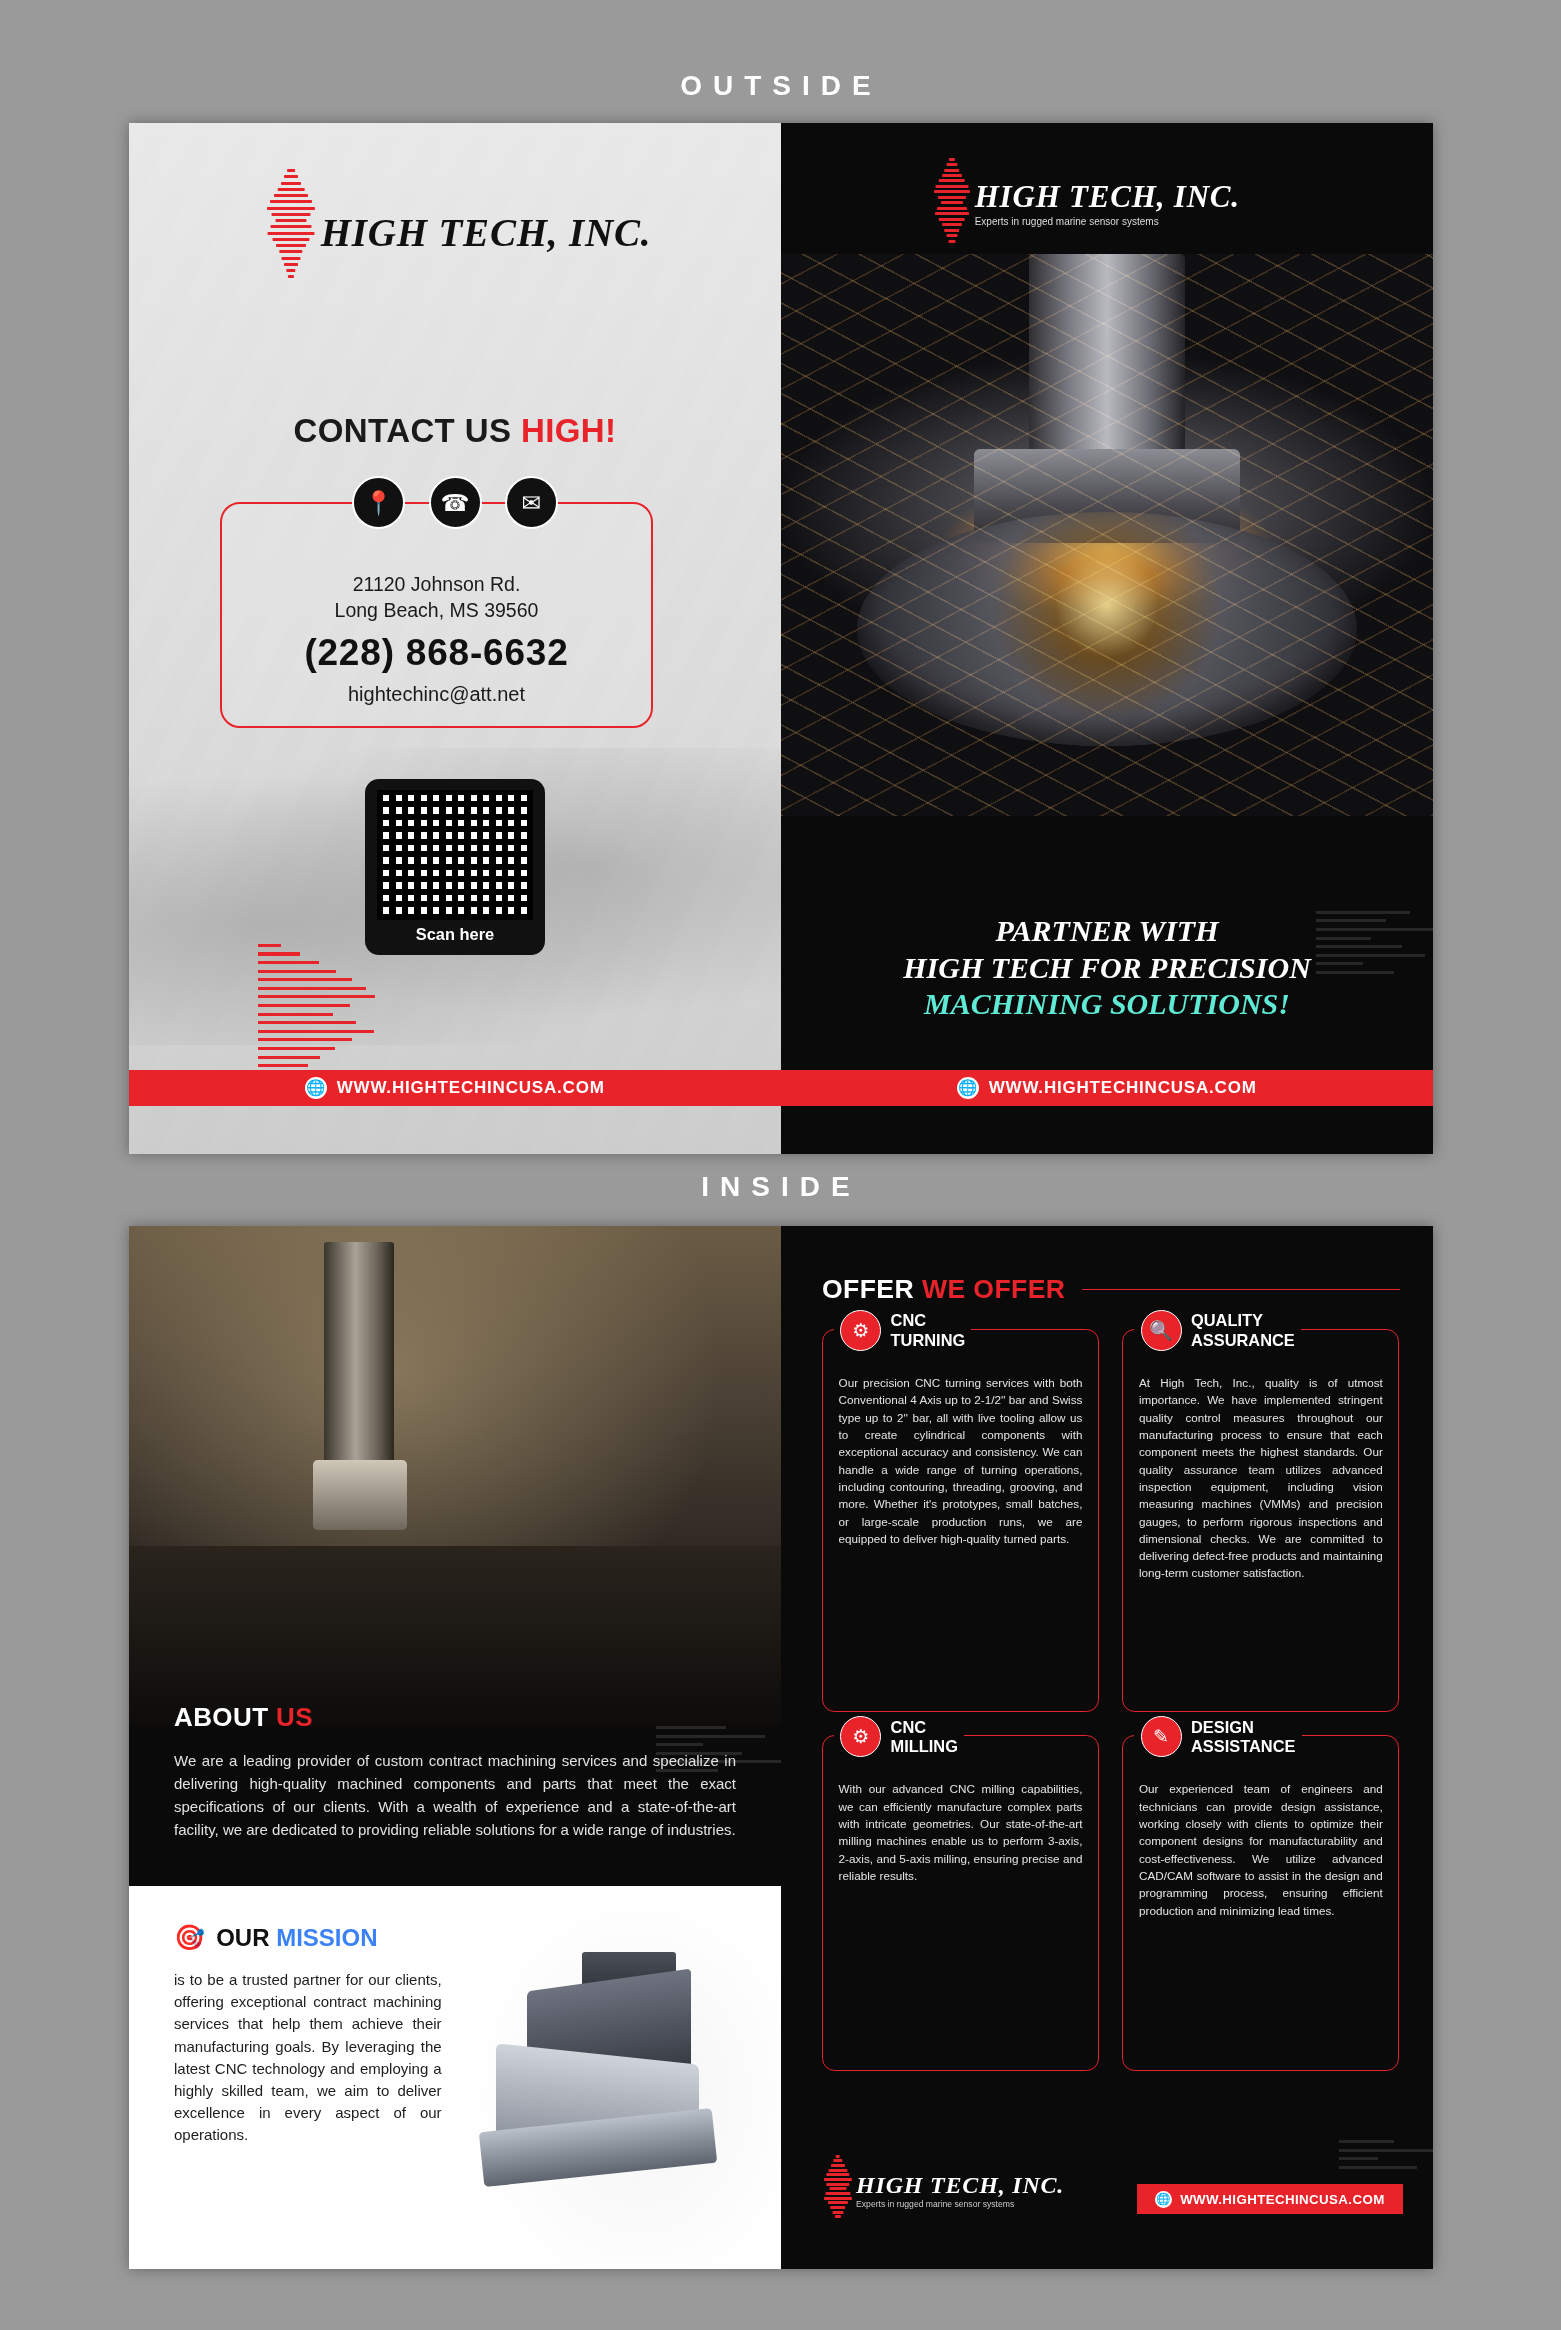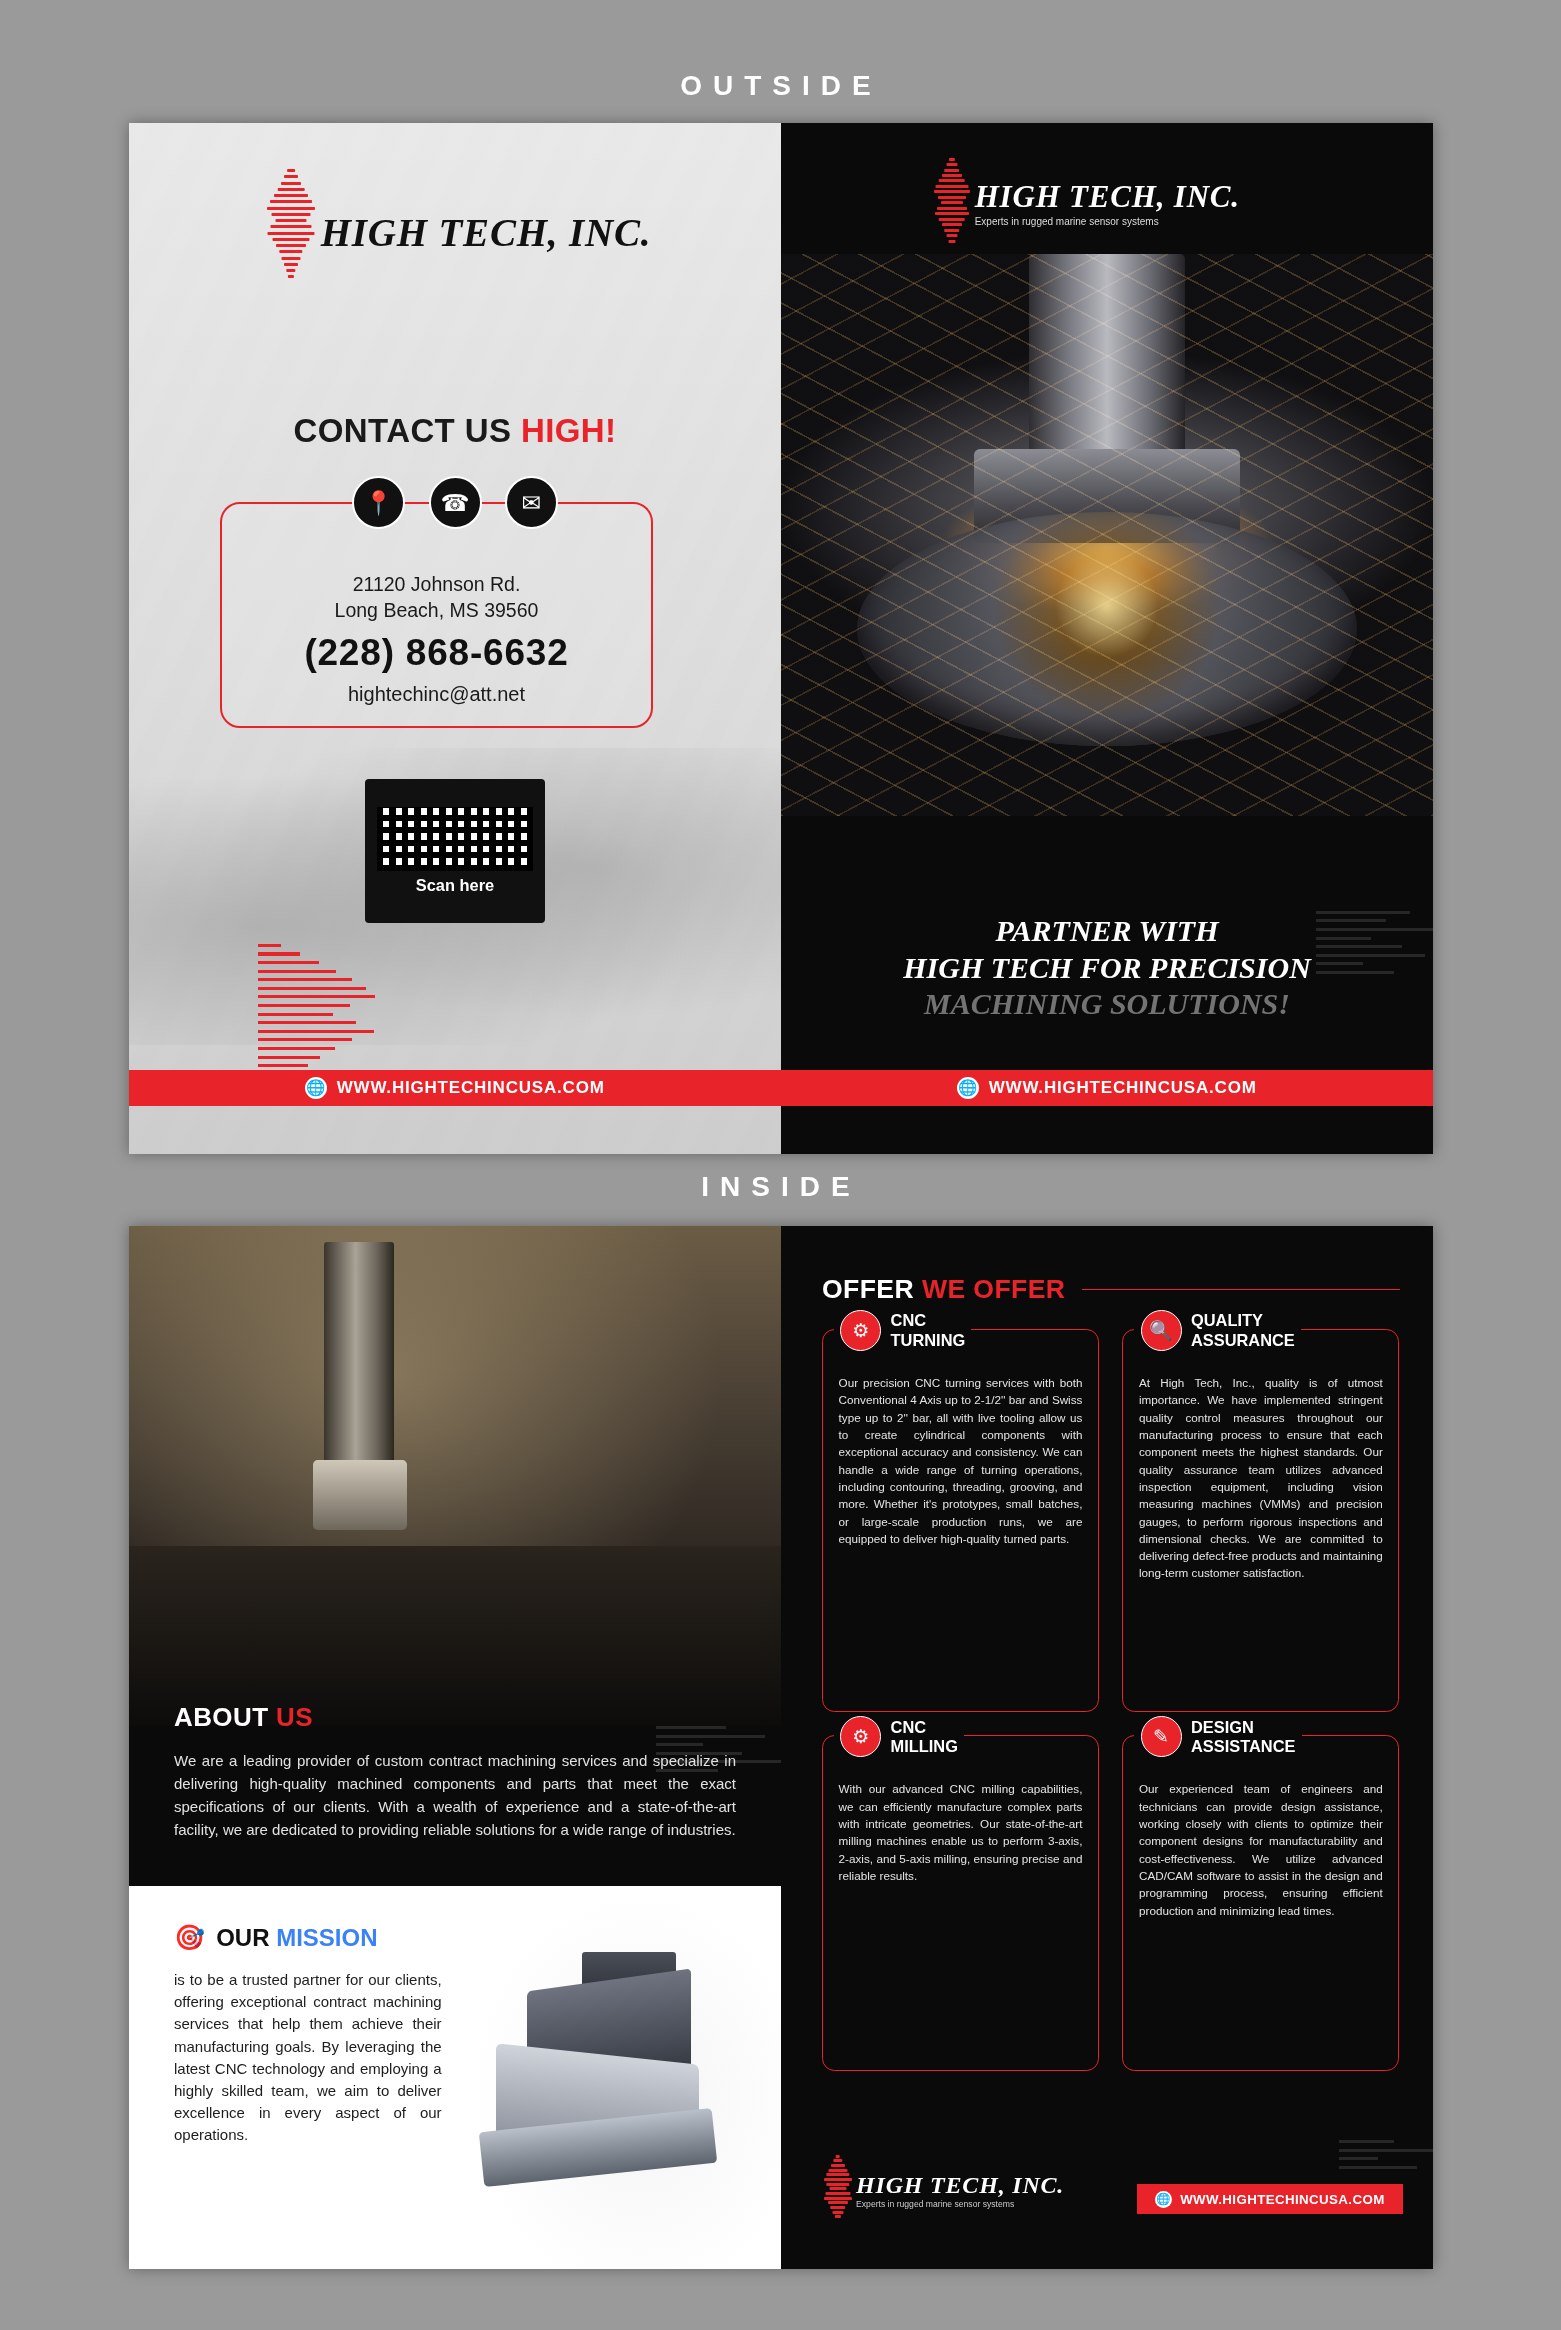--- a/index.html
+++ b/index.html
@@ -127,23 +127,23 @@
   }
   #phone {
     font-size: 37px; font-weight: bold; color: #111; letter-spacing: 0.8px;
     margin-top: 7.8px;
   }
   #email { font-size: 20px; color: #1a1a1a; margin-top: 9.4px; }
 
   #qr-card {
     position: absolute; top: 656px; left: 326px;
     transform: translateX(-50%);
-    width: 180px; height: 144px;
-    background: #111; border-radius: 4px;
-    padding: 28px;
+    width: 180px; height: 176px;
+    background: #111; border-radius: 14px;
+    padding: 11px;
     display: flex; flex-direction: column; align-items: center;
   }
   #qr-img {
     width: 156px; height: 131px;
     background: #fff;
     background-image:
       repeating-linear-gradient(90deg, #000 0 6.2px, #fff 6.2px 12.5px),
       repeating-linear-gradient(0deg, #000 0 6.2px, #fff 6.2px 12.5px);
     background-blend-mode: multiply;
   }
@@ -220,21 +220,21 @@
     mix-blend-mode: screen;
   }
 
   #right-tagline {
     position: absolute; left: 0; bottom: 131px; width: 652px;
     text-align: center;
     font-family: "Liberation Serif", serif;
     font-style: italic; font-weight: bold;
     color: #fff; font-size: 30px; line-height: 1.22;
   }
-  #right-tagline .red { color: #737373; }
+  #right-tagline .red { color: #5eead4; }
 
   
   #inside-wrap {
     position: absolute;
     left: 129px; top: 1226px;
     width: 1304px; height: 1043px;
     display: flex;
     box-shadow: 0 0 14px rgba(0,0,0,0.35);
     background: #0a0a0a;
   }

